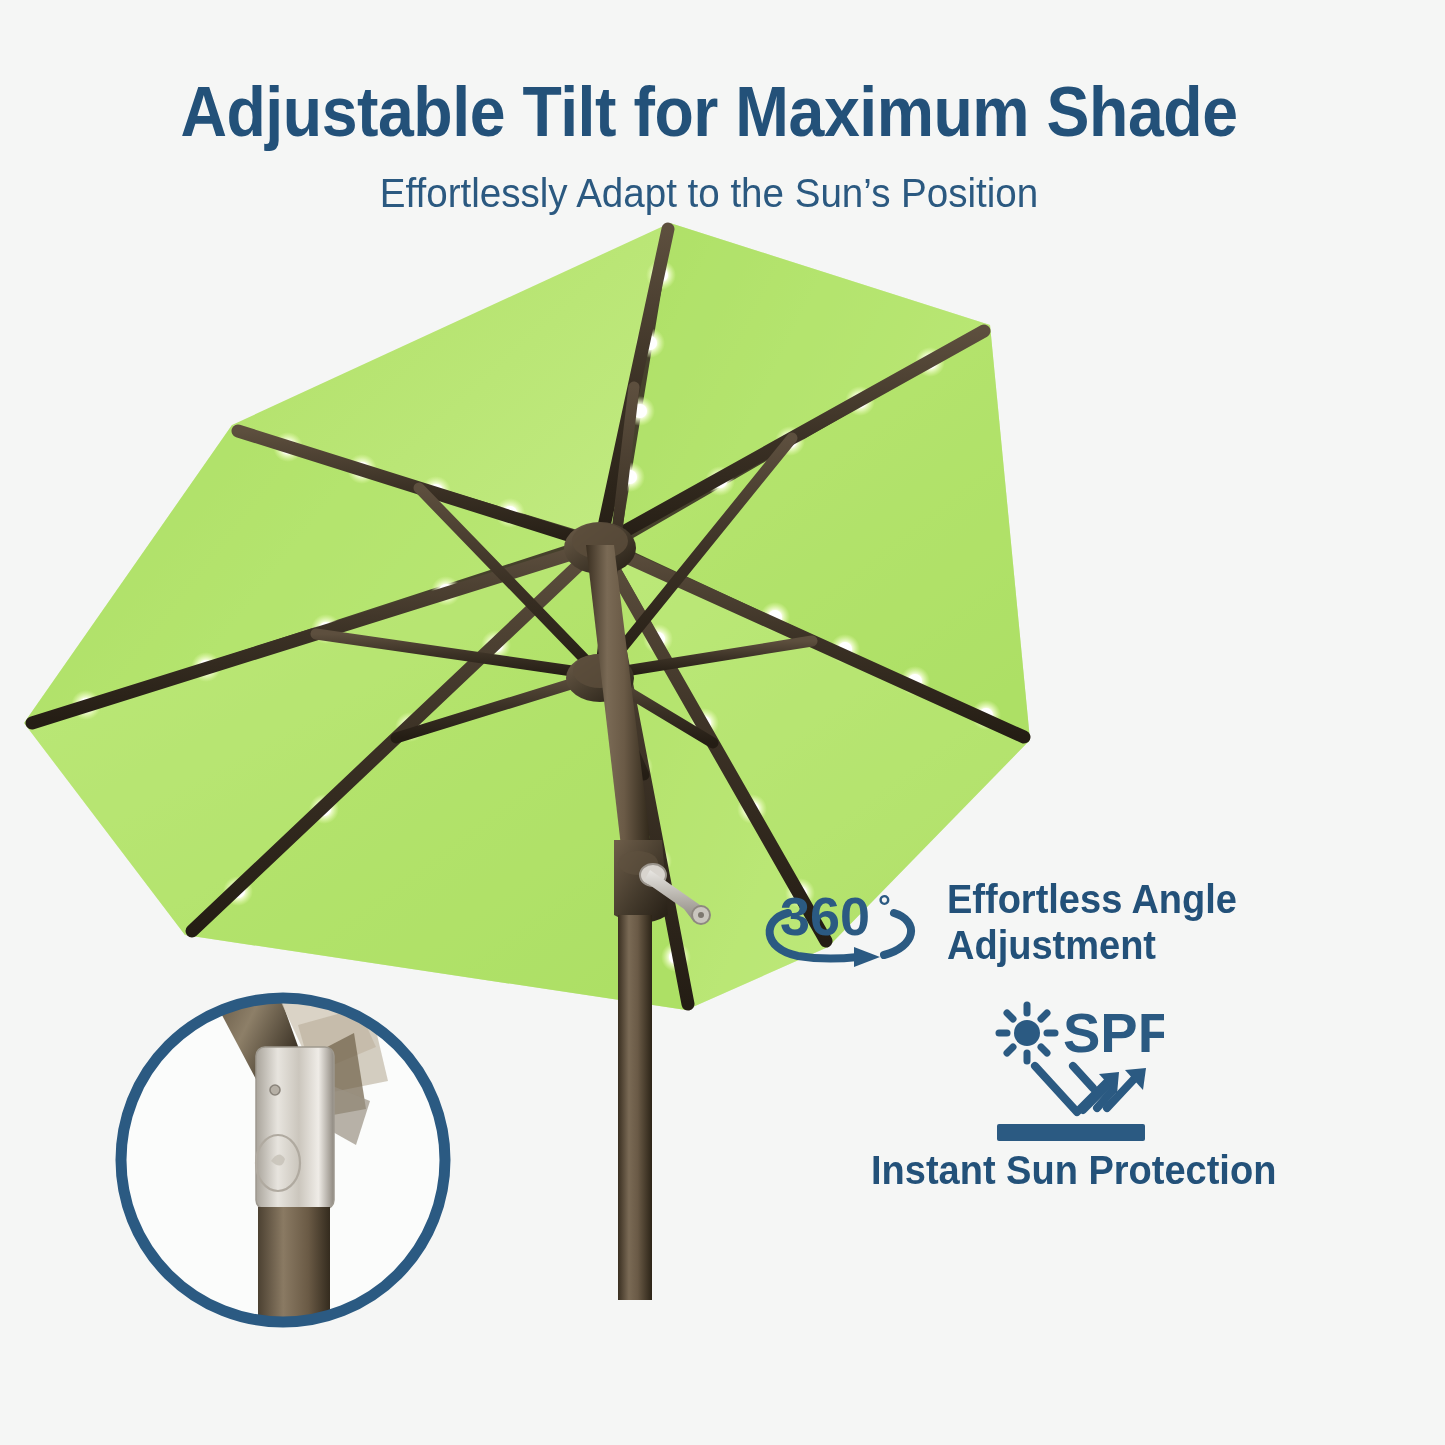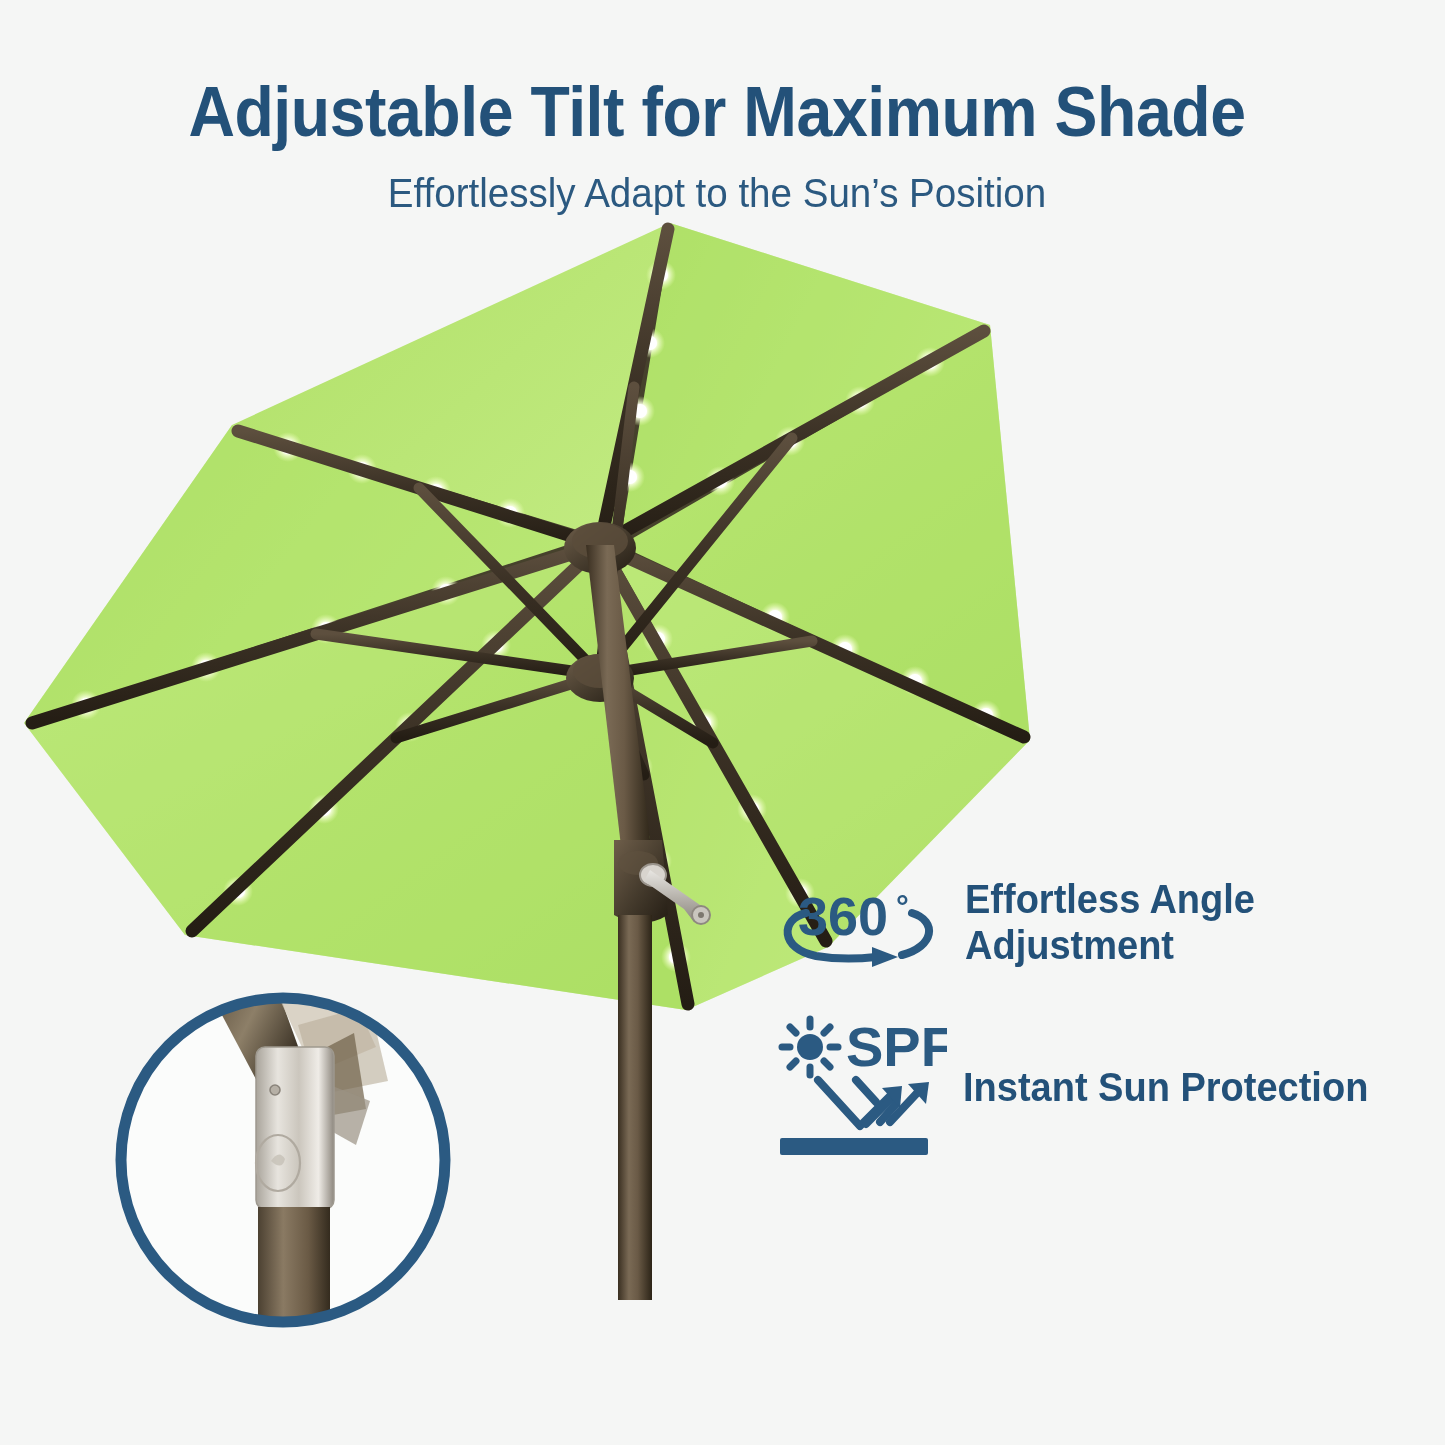--- a/index.html
+++ b/index.html
@@ -6,21 +6,21 @@
   body{
     width:1445px;height:1445px;
     background:#f5f6f5;
     font-family:"Liberation Sans", sans-serif;
     overflow:hidden;
     position:relative;
   }
   .stage{position:absolute;inset:0;}
 
   
-  #header{position:absolute;top:0;left:8px;width:1418px;text-align:center;}
+  #header{position:absolute;top:0;left:0;width:1418px;text-align:center;}
   #title{
     margin:0;padding-top:72px;
     font-family:"Liberation Sans Narrow","Liberation Sans",sans-serif;
     font-size:70px;font-weight:700;letter-spacing:-0.5px;
     color:#235179;
     transform:scaleX(0.92);
   }
   #subtitle{
     margin:0;padding-top:18px;
     font-family:"Liberation Sans Narrow","Liberation Sans",sans-serif;
@@ -31,33 +31,33 @@
 
   
   #umbrella{position:absolute;left:0;top:215px;width:1120px;height:1110px;}
   #umbrella svg{display:block;}
 
   
   #inset{position:absolute;left:108px;top:985px;width:350px;height:350px;}
   #inset svg{display:block;}
 
   
-  #features{position:absolute;left:772px;top:855px;width:645px;}
+  #features{position:absolute;left:754px;top:855px;width:645px;}
   .feature{display:flex;align-items:center;margin-bottom:10px;}
   .feature-icon{flex:0 0 auto;display:flex;align-items:center;justify-content:center;}
   .feature-label{
     font-family:"Liberation Sans Narrow","Liberation Sans",sans-serif;
     font-weight:700;color:#235179;
     font-size:40px;line-height:1.13;
     transform:scaleX(0.95);transform-origin:left center;
     margin-left:18px;
   }
   #feature-360{height:135px;}
   #feature-360 .feature-icon{width:175px;height:100px;}
-  #feature-spf{height:175px;}
+  #feature-spf{height:175px;flex-direction:column;}
   #feature-spf .feature-icon{width:175px;height:148px;}
   #feature-durable{height:150px;}
   #feature-durable .feature-icon{width:175px;height:140px;}
   #feature-spf .feature-label{margin-left:16px;}
 </style>
 </head>
 <body>
 
 <div class="stage">
 

